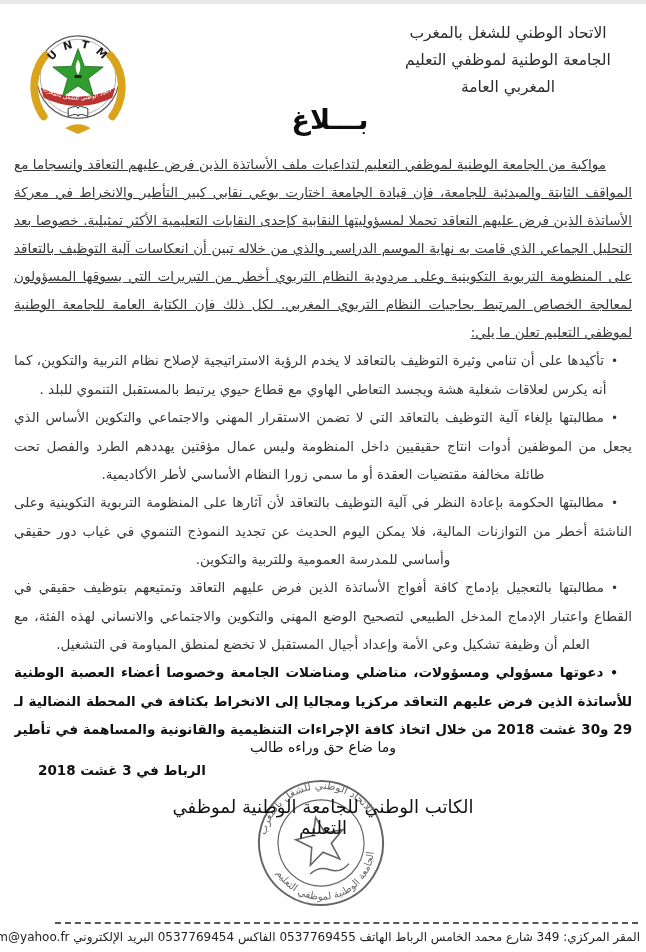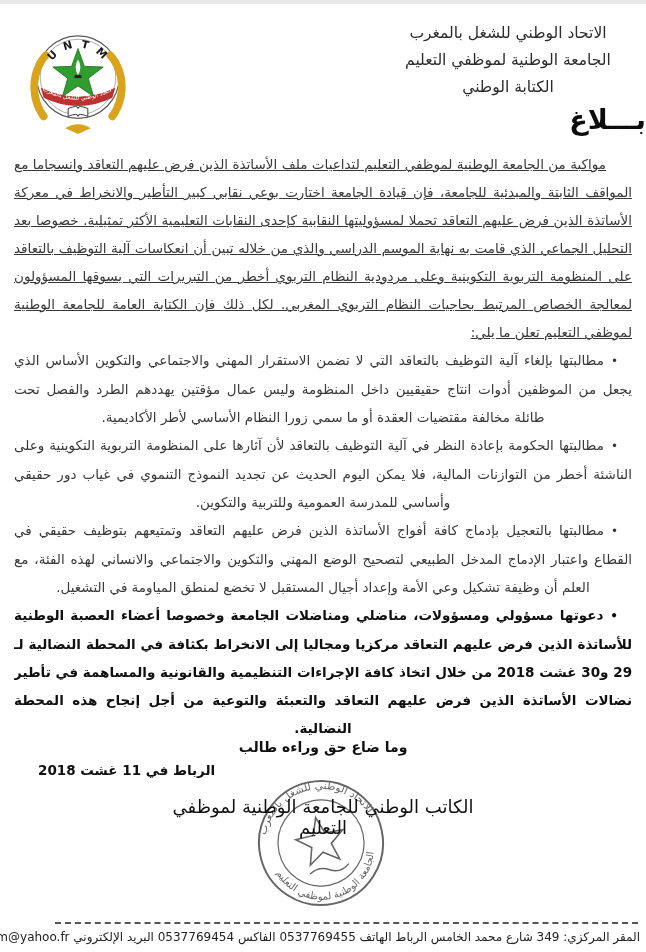--- a/index.html
+++ b/index.html
@@ -9,37 +9,37 @@
     margin:4px auto;direction:rtl;
   }
   
   .org-block{
     position:absolute;top:16px;right:12px;width:252px;
     text-align:center;font-size:15.5px;line-height:27px;color:#2b2b2b;
   }
   .logo-wrap{position:absolute;top:22px;left:24px;width:108px;height:110px;}
   
   .doc-title{
-    position:absolute;top:100px;left:14px;right:0;text-align:right;
+    position:absolute;top:100px;left:14px;right:0;text-align:center;
     font-size:27px;font-weight:bold;color:#0d0d0d;letter-spacing:1px;
   }
   
   .body-block{
     position:absolute;top:146px;right:14px;left:14px;height:592px;
     font-size:13.5px;line-height:28px;text-align:justify;overflow:hidden;
     color:#383838;
   }
   .intro{text-indent:26px;margin:0;text-decoration:underline;}
   .bullet{margin:0;text-indent:14px;text-align:justify;text-align-last:center;}
   .bullet .marker{margin-left:7px;font-size:12px;}
   .bullet.bold{font-weight:bold;color:#101010;}
   
   .motto{
     position:absolute;top:735px;left:0;right:0;text-align:center;
-    font-weight:bold;font-size:14px;color:#101010;
+    font-weight:normal;font-size:14px;color:#101010;
   }
   .date-line{
     position:absolute;top:758px;left:38px;width:180px;text-align:left;
     font-weight:bold;font-size:13.5px;color:#101010;direction:rtl;
   }
   .signature-line{
     position:absolute;top:792px;right:158px;width:330px;text-align:center;
     font-weight:normal;font-size:18px;color:#101010;z-index:3;
   }
   .stamp-wrap{
@@ -57,21 +57,21 @@
   }
 </style>
 </head>
 <body>
 
 <div class="page">
 
   <div class="org-block">
     <div>الاتحاد الوطني للشغل بالمغرب</div>
     <div>الجامعة الوطنية لموظفي التعليم</div>
-    <div>الكتابة الوطني</div>
+    <div>المغربي العامة</div>
   </div>
 
   <div class="logo-wrap">
     <svg viewBox="0 0 110 112" width="108" height="110">
       <defs>
         <path id="lg-arc" d="M23,54 A32,32 0 0 1 87,54" fill="none"></path>
         <path id="lg-banner" d="M20,66 Q55,84 90,66"></path>
       </defs>
       <circle cx="55" cy="52" r="42" fill="#ffffff" stroke="#5a5a5a" stroke-width="1.2"></circle>
       <circle cx="55" cy="52" r="38.5" fill="none" stroke="#8a8a8a" stroke-width="0.7"></circle>
@@ -96,32 +96,33 @@
         <textPath href="#lg-banner" startOffset="50%" text-anchor="middle">الاتحاد الوطني للشغل بالمغرب</textPath>
       </text>
     </svg>
   </div>
 
   <div class="doc-title">بـــلاغ</div>
 
   <div class="body-block">
     <p class="intro">مواكبة من الجامعة الوطنية لموظفي التعليم لتداعيات ملف الأساتذة الذين فرض عليهم التعاقد وانسجاما مع المواقف الثابتة والمبدئية للجامعة، فإن قيادة الجامعة اختارت بوعي نقابي كبير التأطير والانخراط في معركة الأساتذة الذين فرض عليهم التعاقد تحملا لمسؤوليتها النقابية كإحدى النقابات التعليمية الأكثر تمثيلية. خصوصا بعد التحليل الجماعي الذي قامت به نهاية الموسم الدراسي والذي من خلاله تبين أن انعكاسات آلية التوظيف بالتعاقد على المنظومة التربوية التكوينية وعلى مردودية النظام التربوي أخطر من التبريرات التي يسوقها المسؤولون لمعالجة الخصاص المرتبط بحاجيات النظام التربوي المغربي. لكل ذلك فإن الكتابة العامة للجامعة الوطنية لموظفي التعليم تعلن ما يلي:</p>
 
+    <p class="bullet"><span class="marker">•</span><span>تأكيدها على أن تنامي وثيرة التوظيف بالتعاقد لا يخدم الرؤية الاستراتيجية لإصلاح نظام التربية والتكوين، كما أنه يكرس لعلاقات شغلية هشة ويجسد التعاطي الهاوي مع قطاع حيوي يرتبط بالمستقبل التنموي للبلد .</span></p>
 
     <p class="bullet"><span class="marker">•</span><span>مطالبتها بإلغاء آلية التوظيف بالتعاقد التي لا تضمن الاستقرار المهني والاجتماعي والتكوين الأساس الذي يجعل من الموظفين أدوات انتاج حقيقيين داخل المنظومة وليس عمال مؤقتين يهددهم الطرد والفصل تحت طائلة مخالفة مقتضيات العقدة أو ما سمي زورا النظام الأساسي لأطر الأكاديمية.</span></p>
 
     <p class="bullet"><span class="marker">•</span><span>مطالبتها الحكومة بإعادة النظر في آلية التوظيف بالتعاقد لأن آثارها على المنظومة التربوية التكوينية وعلى الناشئة أخطر من التوازنات المالية، فلا يمكن اليوم الحديث عن تجديد النموذج التنموي في غياب دور حقيقي وأساسي للمدرسة العمومية وللتربية والتكوين.</span></p>
 
     <p class="bullet"><span class="marker">•</span><span>مطالبتها بالتعجيل بإدماج كافة أفواج الأساتذة الذين فرض عليهم التعاقد وتمتيعهم بتوظيف حقيقي في القطاع واعتبار الإدماج المدخل الطبيعي لتصحيح الوضع المهني والتكوين والاجتماعي والانساني لهذه الفئة، مع العلم أن وظيفة تشكيل وعي الأمة وإعداد أجيال المستقبل لا تخضع لمنطق المياومة في التشغيل.</span></p>
 
     <p class="bullet bold"><span class="marker">•</span><span>دعوتها مسؤولي ومسؤولات، مناضلي ومناضلات الجامعة وخصوصا أعضاء العصبة الوطنية للأساتذة الذين فرض عليهم التعاقد مركزيا ومجاليا إلى الانخراط بكثافة في المحطة النضالية لـ 29 و30 غشت 2018 من خلال اتخاذ كافة الإجراءات التنظيمية والقانونية والمساهمة في تأطير نضالات الأساتذة الذين فرض عليهم التعاقد والتعبئة والتوعية من أجل إنجاح هذه المحطة النضالية.</span></p>
   </div>
 
   <div class="motto">وما ضاع حق وراءه طالب</div>
-  <div class="date-line">الرباط في 11 غشت 2018</div>
+  <div class="date-line">الرباط في 3 غشت 2018</div>
 
   <div class="stamp-wrap">
     <svg viewBox="0 0 146 150" width="146" height="150">
       <defs>
         <path id="st-top" d="M16,78 A57,57 0 0 1 130,78" fill="none"></path>
         <path id="st-bot" d="M22,90 A52,52 0 0 0 124,90" fill="none"></path>
       </defs>
       <circle cx="73" cy="75" r="62" fill="none" stroke="#3f3f3f" stroke-width="2"></circle>
       <circle cx="73" cy="75" r="43" fill="none" stroke="#3f3f3f" stroke-width="1.2"></circle>
       <text font-size="10.5" fill="#3a3a3a" font-family="DejaVu Sans, sans-serif">

